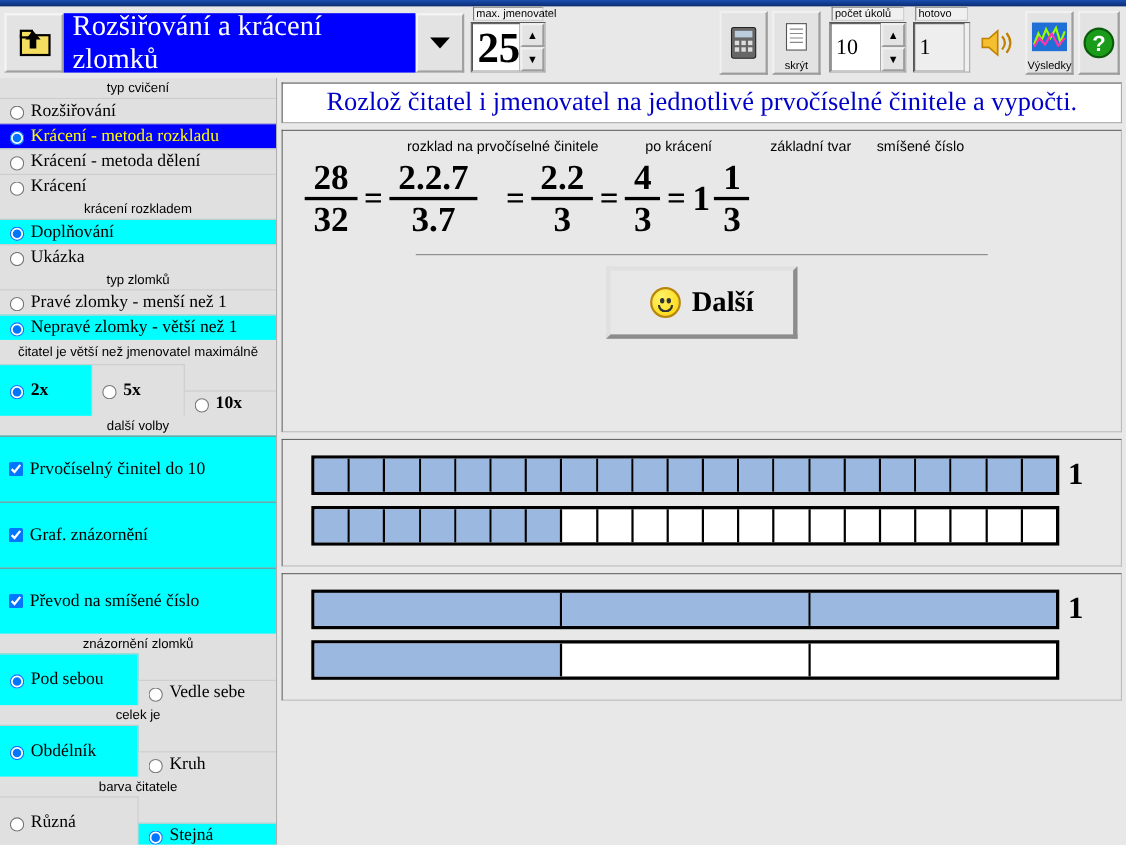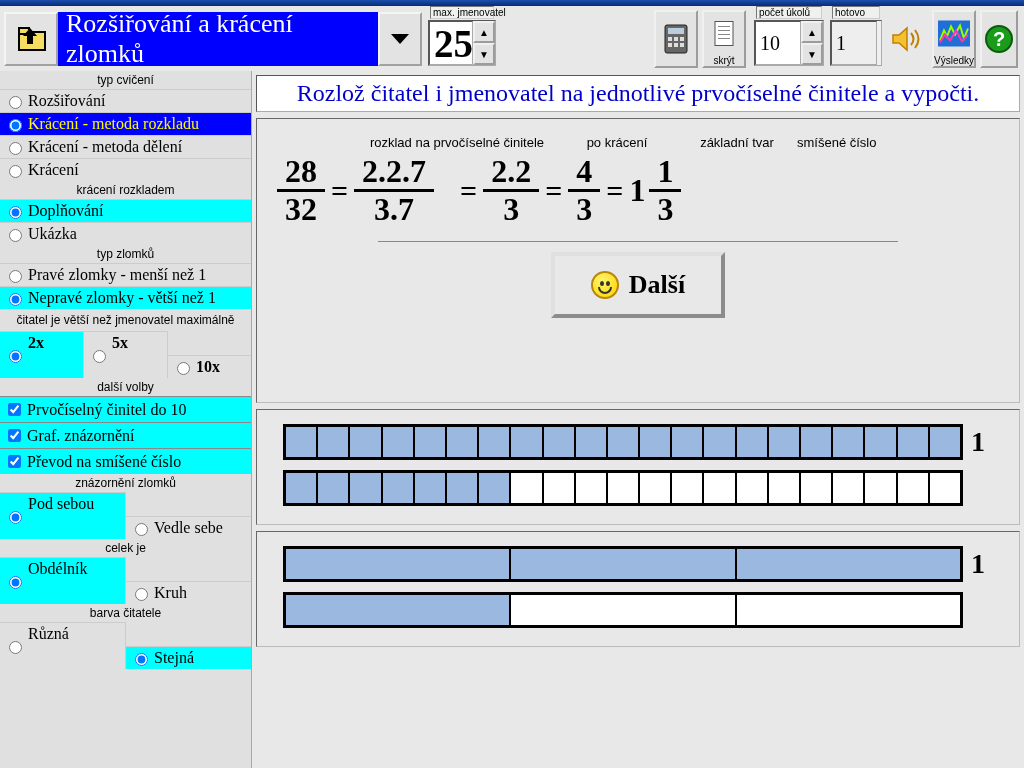--- a/index.html
+++ b/index.html
@@ -103,55 +103,55 @@
 
   
   .grp-title {
     font-family: Arial, sans-serif; font-size: 12px;
     text-align: center;
     padding: 2px 0;
   }
   .opt-row {
     background: #e0e0e0;
     padding: 2px 4px;
-    display: flex; 
+    display: flex; align-items: center;
     font-size: 16px;
     border-top: 1px solid #ccc;
     cursor: pointer;
   }
   .opt-row input { margin-right: 6px; }
   .opt-row.sel-blue { background: #0000ff; color: #fffb00; }
   .opt-row.sel-cyan { background: #00ffff; }
   .opt-split { display: flex; }
   .opt-split .opt-row { flex: 1; border-right: 1px solid #ccc; }
   .opt-split .opt-row:last-child { border-right: none; margin-top: 24px; }
   .chk-row {
     background: #00ffff;
-    padding: 3px 4px;
+    padding: 20px 4px;
     display: flex; align-items: center;
     font-size: 16px;
     border-top: 1px solid #888;
     cursor: pointer;
   }
   .chk-row input { margin-right: 6px; }
   .opt3 .opt-row { font-weight: bold; }
 
   
   .instruction {
     background: #fff;
     color: #0000c8;
     font-size: 24px;
     text-align: center;
     padding: 4px;
     border: 1px inset #aaa;
   }
   .work-panel {
     background: #e8e8e8;
     border: 1px inset #bbb;
-    padding: 16px 20px 14px 20px;
+    padding: 6px 20px 14px 20px;
   }
   .col-hdrs {
     display: flex;
     font-family: Arial, sans-serif; font-size: 13px;
     text-align: center;
     margin-bottom: 4px;
   }
   .col-hdrs > div { text-align: center; }
   .ch-a { width: 80px; }
   .ch-b { width: 200px; }

